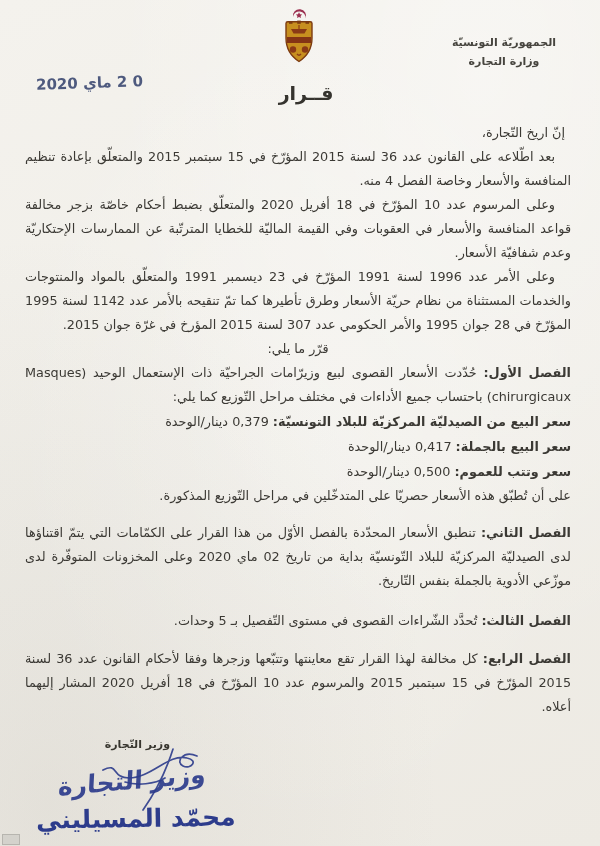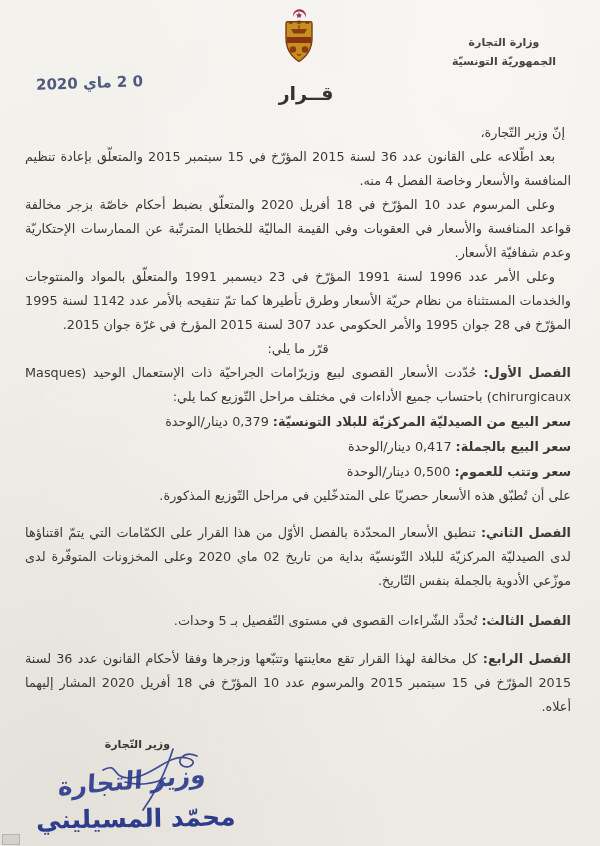--- a/index.html
+++ b/index.html
@@ -142,30 +142,30 @@
       <path d="M11 21 h16 l-2.5 4.5 h-11 Z" fill="#8a3a16"></path>
       <line x1="19" y1="17" x2="19" y2="21" stroke="#8a3a16" stroke-width="1.2"></line>
       <rect x="7" y="29" width="24" height="6" fill="#7c2a14" opacity="0.9"></rect>
       <circle cx="13" cy="41.5" r="3.2" fill="#8a3a16"></circle>
       <circle cx="25" cy="41.5" r="3.2" fill="#8a3a16"></circle>
       <path d="M17 46 q2 2.5 4 0" stroke="#8a3a16" stroke-width="1.3" fill="none"></path>
     </svg>
   </div>
 
   <div class="letterhead">
+    <div>الجمهوريّة التونسيّة</div>
     <div>وزارة التجارة</div>
-    <div>الجمهوريّة التونسيّة</div>
   </div>
 
   <div class="date-stamp">0 2 ماي 2020</div>
 
   <div class="doc-title">قــرار</div>
 
   <div class="doc-body">
-    <p class="opening">إنّ وزير التّجارة،</p>
+    <p class="opening">إنّ اريخ التّجارة،</p>
 
     <p class="para">بعد اطّلاعه على القانون عدد 36 لسنة 2015 المؤرّخ في 15 سبتمبر 2015 والمتعلّق بإعادة تنظيم المنافسة والأسعار وخاصة الفصل 4 منه.</p>
     <p class="para">وعلى المرسوم عدد 10 المؤرّخ في 18 أفريل 2020 والمتعلّق بضبط أحكام خاصّة بزجر مخالفة قواعد المنافسة والأسعار في العقوبات وفي القيمة الماليّة للخطايا المترتّبة عن الممارسات الإحتكاريّة وعدم شفافيّة الأسعار.</p>
     <p class="para">وعلى الأمر عدد 1996 لسنة 1991 المؤرّخ في 23 ديسمبر 1991 والمتعلّق بالمواد والمنتوجات والخدمات المستثناة من نظام حريّة الأسعار وطرق تأطيرها كما تمّ تنقيحه بالأمر عدد 1142 لسنة 1995 المؤرّخ في 28 جوان 1995 والأمر الحكومي عدد 307 لسنة 2015 المؤرخ في غرّة جوان 2015.</p>
 
     <p class="decide">قرّر ما يلي:</p>
 
     <p class="para article">
       <span class="b">الفصل الأول:</span>
       <span>حُدّدت الأسعار القصوى لبيع وزيرّامات الجراحيّة ذات الإستعمال الوحيد (Masques chirurgicaux) باحتساب جميع الأداءات في مختلف مراحل التّوزيع كما يلي:</span>

